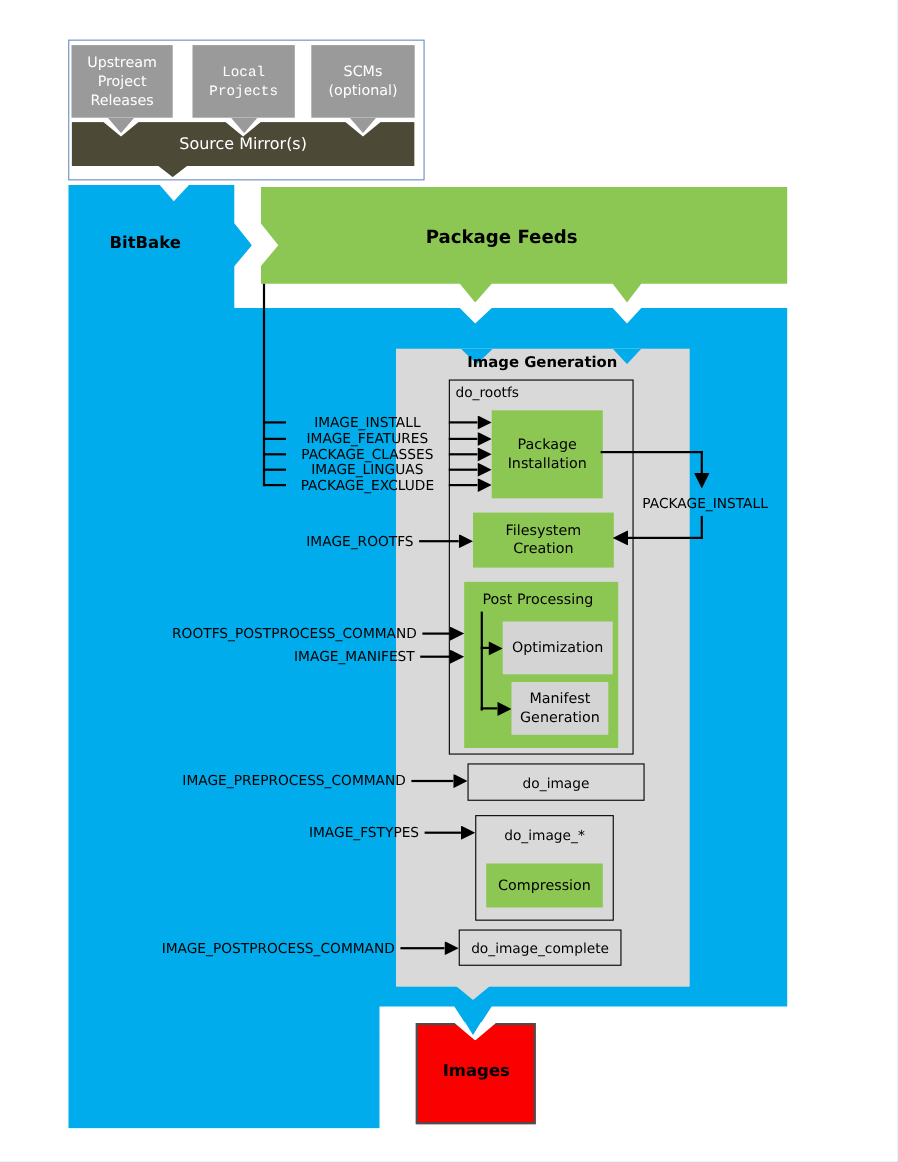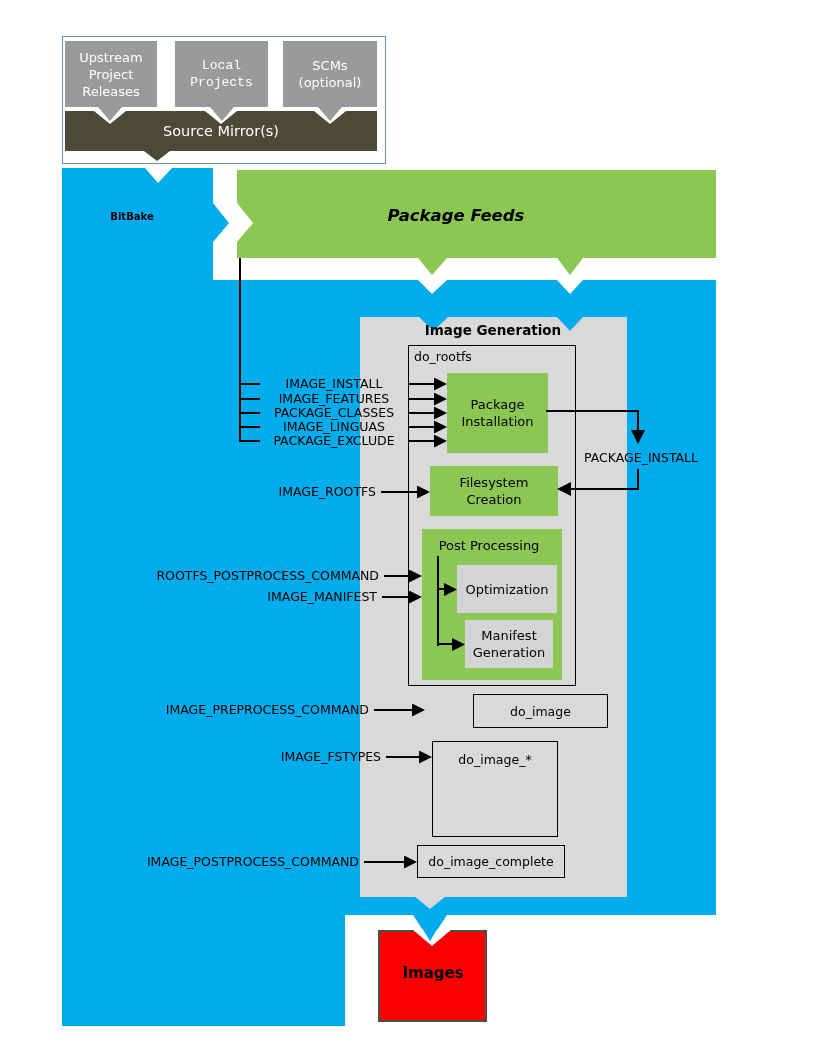--- a/index.html
+++ b/index.html
@@ -50,25 +50,25 @@
 </head>
 <body>
 
 <div id="canvas">
 
   <div class="abs blue" style="left:62px;top:168px;width:167px;height:112px;
        clip-path:polygon(0px 0px,83px 0px,96px 15px,110px 0px,151px 0px,151px 35px,167px 55px,151px 74px,151px 112px,0px 112px);"></div>
 
   <div class="abs blue" style="left:62px;top:280px;width:654px;height:746px;
        clip-path:polygon(0px 0px,356px 0px,370px 14px,385px 0px,495px 0px,508px 14px,521px 0px,654px 0px,654px 635px,385px 635px,368px 661px,351px 635px,283px 635px,283px 746px,0px 746px);"></div>
-  <div class="abs t-bold" style="left:132px;top:211px;transform:translateX(-50%);font-size:10px;">BitBake</div>
+  <div class="abs t-bold" style="left:132px;top:211px;transform:translateX(-50%);font-size:15px;">BitBake</div>
 
   <div class="abs green" style="left:237px;top:170px;width:479px;height:105px;
        clip-path:polygon(0px 0px,479px 0px,479px 88px,346px 88px,333px 105px,320px 88px,210px 88px,195px 105px,181px 88px,0px 88px,0px 72px,16px 53px,0px 33px);"></div>
-  <div class="abs t-bold" style="left:456px;top:206px;transform:translateX(-50%);font-size:16.5px;font-style:italic;">Package Feeds</div>
+  <div class="abs t-bold" style="left:456px;top:206px;transform:translateX(-50%);font-size:16.5px;">Package Feeds</div>
 
   <div class="abs" style="left:62px;top:36px;width:322px;height:126px;border:1px solid var(--container-border);background:#fff;"></div>
   <div class="abs graybox center box-label t-white pre" style="left:65px;top:41px;width:92px;height:66px;"><span>Upstream
 Project
 Releases</span></div>
   <div class="abs graybox center box-label t-white pre" style="left:175px;top:41px;width:93px;height:66px;font-family:Liberation Mono, monospace;"><span>Local
 Projects</span></div>
   <div class="abs graybox center box-label t-white pre" style="left:283px;top:41px;width:94px;height:66px;"><span>SCMs
 (optional)</span></div>
 
@@ -104,26 +104,29 @@
     </div>
   <div class="abs innerbox center box-label pre" style="left:465px;top:620px;width:88px;height:48px;"><span>Manifest
 Generation</span></div>
 
   <div class="abs vline" style="left:437px;top:556px;height:90px;"></div>
   <div class="abs hline" style="left:437px;top:588px;width:9px;"></div>
   <div class="abs black tri-right" style="left:444px;top:583px;width:13px;height:13px;"></div>
   <div class="abs hline" style="left:437px;top:643px;width:15px;"></div>
   <div class="abs black tri-right" style="left:452px;top:638px;width:13px;height:13px;"></div>
 
-  <div class="abs bordered center code-label" style="left:425px;top:694px;width:135px;height:34px;margin-left:48px;">
+  <div class="abs bordered center code-label" style="left:425px;top:694px;width:161px;height:34px;">
       <span>do_image</span>
     </div>
 
   <div class="abs bordered" style="left:432px;top:741px;width:126px;height:96px;"></div>
   <div class="abs code-label" style="left:495px;top:752px;transform:translateX(-50%);">do_image_*</div>
+  <div class="abs green center box-label" style="left:442px;top:785px;width:106px;height:40px;">
+      <span>Compression</span>
+    </div>
 
   <div class="abs bordered center code-label" style="left:417px;top:845px;width:148px;height:33px;">
       <span>do_image_complete</span>
     </div>
 
   <div class="abs vline" style="left:239px;top:258px;height:184px;"></div>
   <div class="abs feed-row" style="left:240px;top:377px;width:207px;">
     <div class="tick"></div>
     <div class="lbl">IMAGE_INSTALL</div>
     <div class="stretch"></div>

